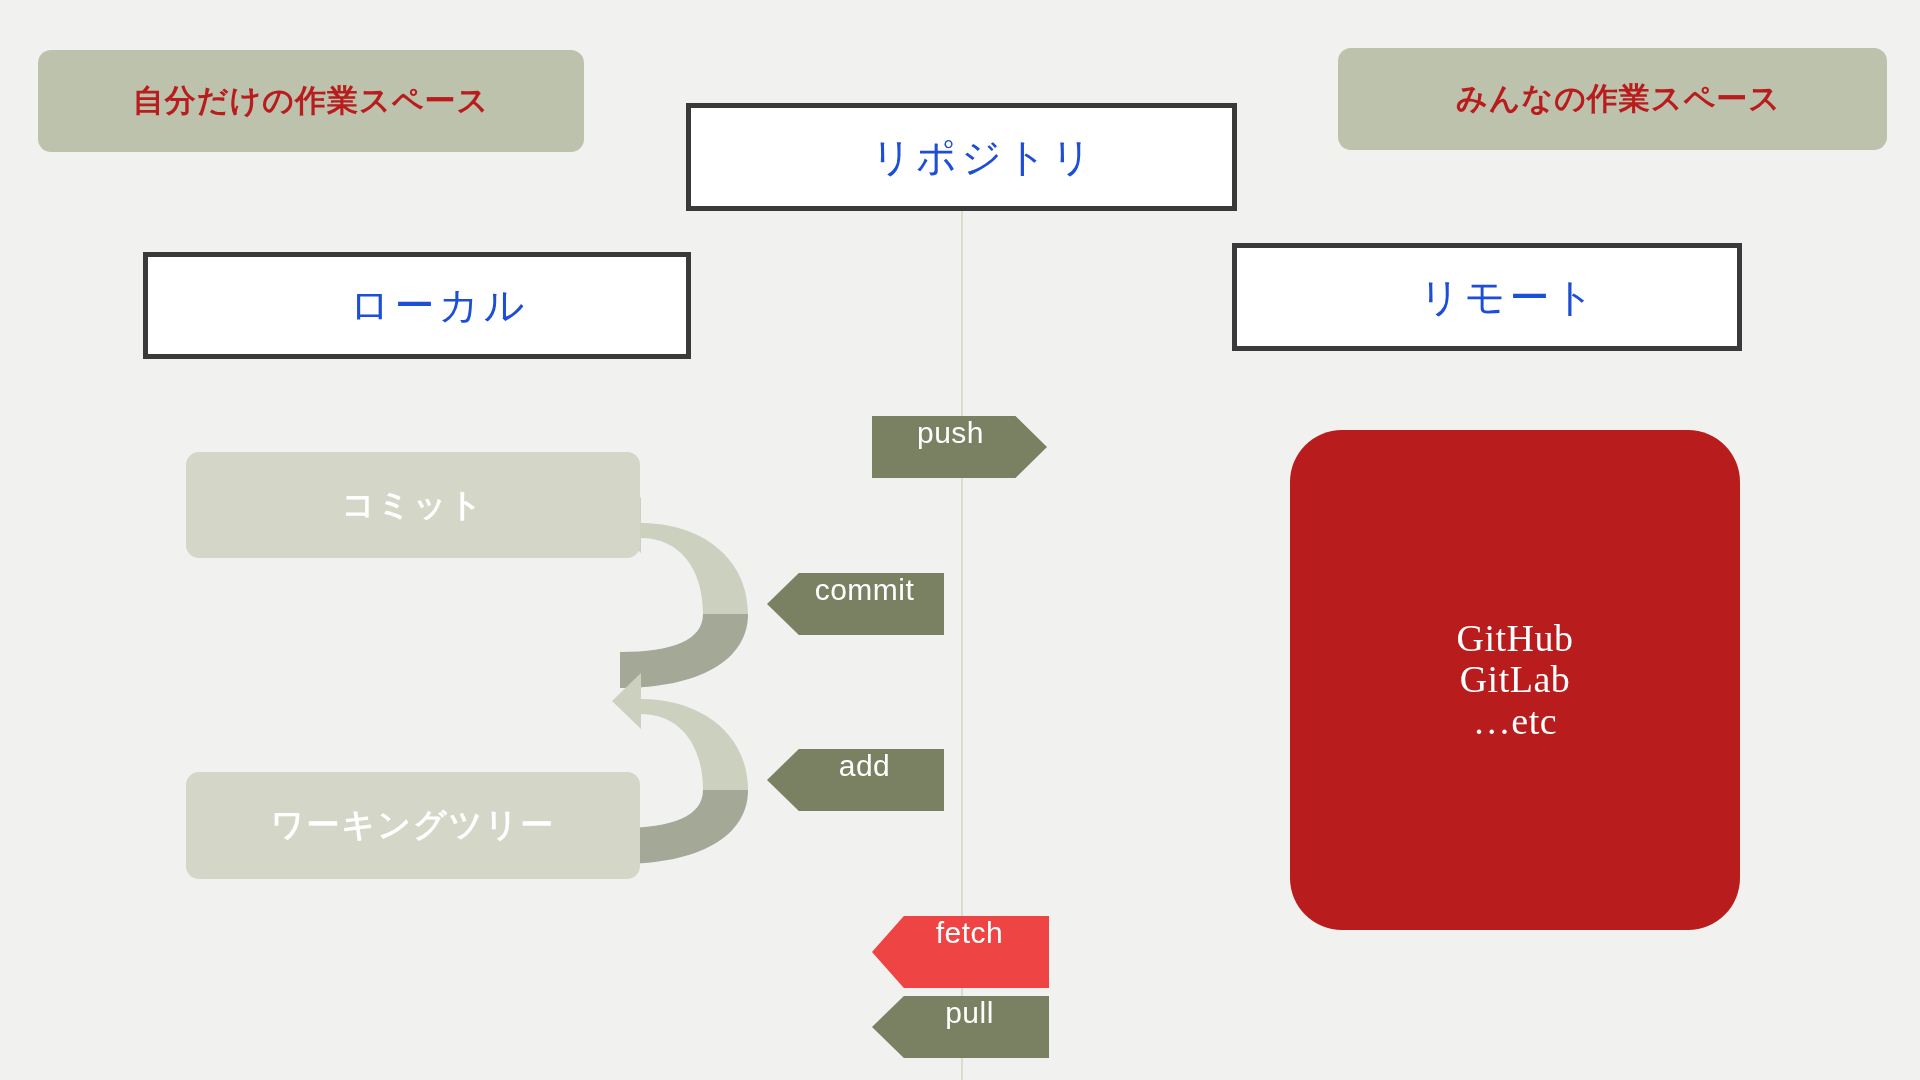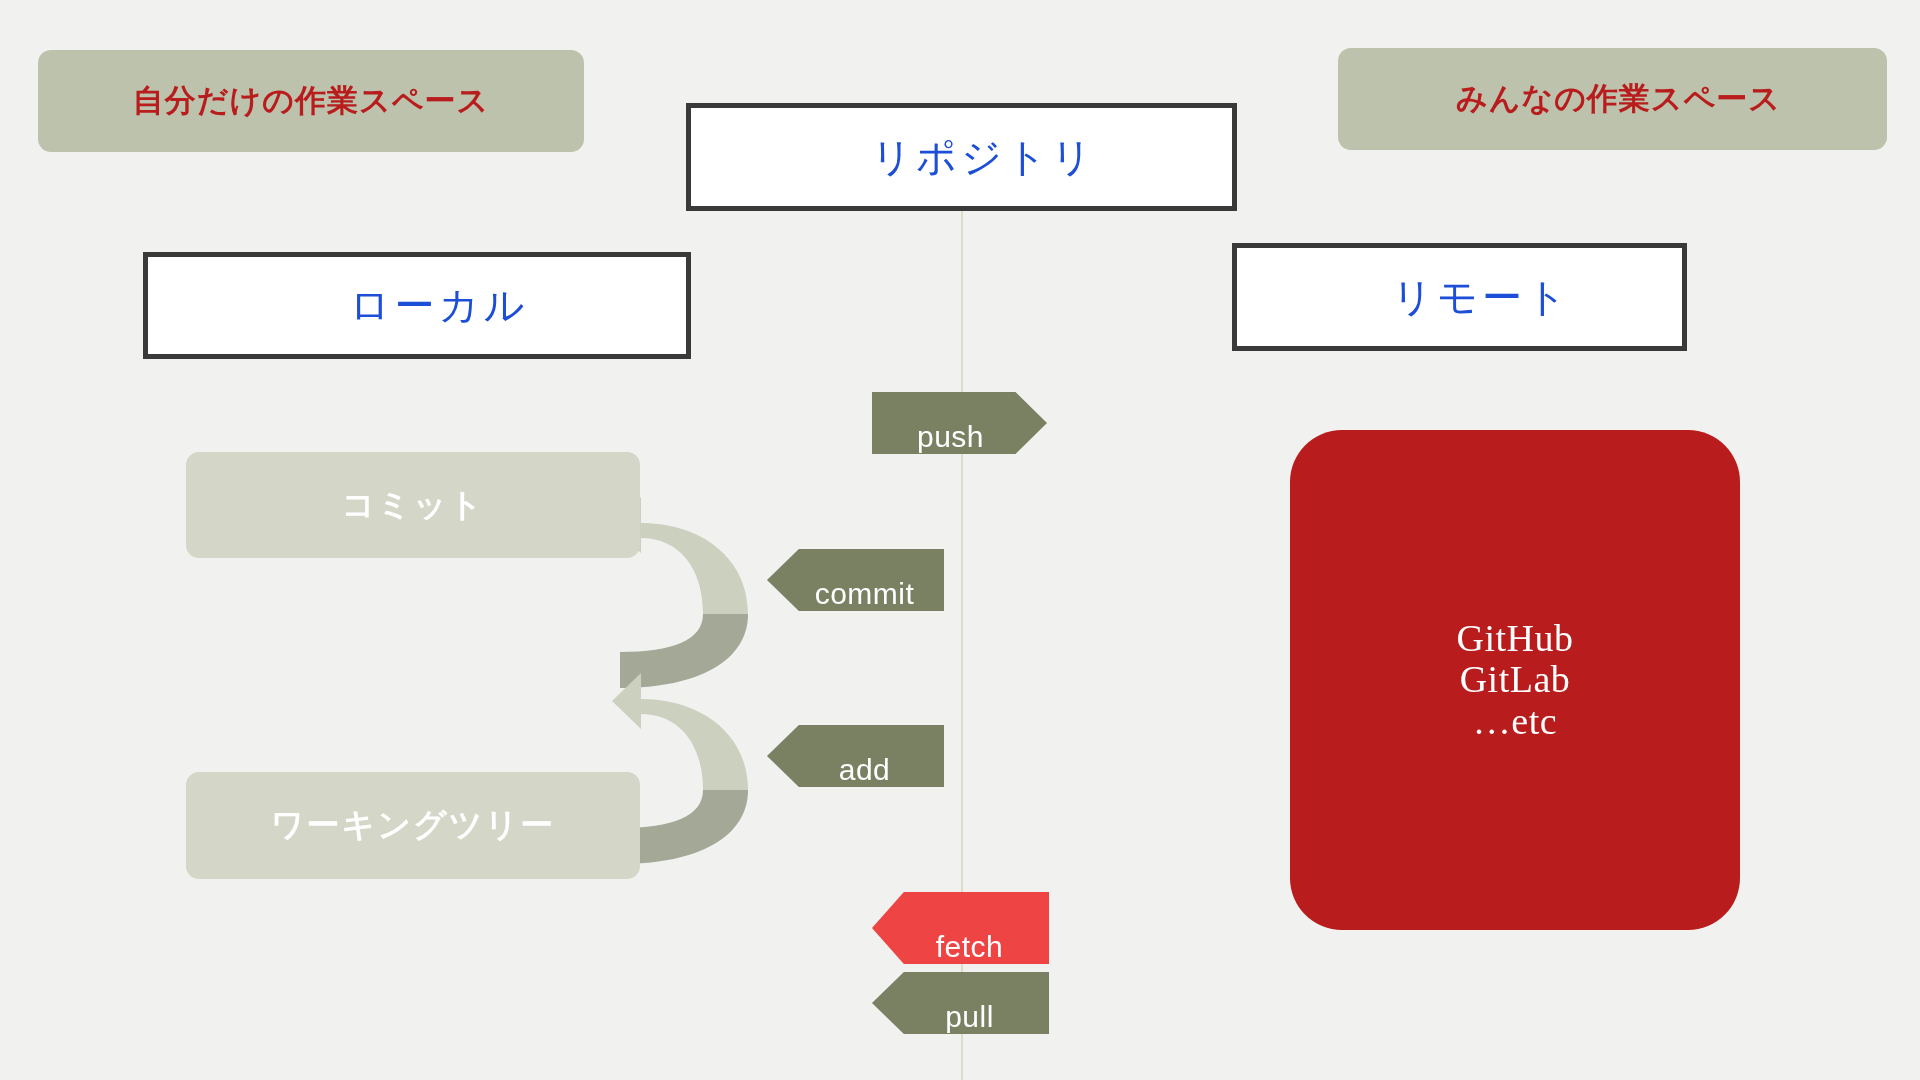--- a/index.html
+++ b/index.html
@@ -45,21 +45,21 @@
     background: #ffffff;
     border: 5px solid #3a3a3a;
     color: #1d4ed8;
     font-size: 40px;
     font-weight: 400;
     letter-spacing: 4px;
     padding-left: 44px;
   }
   #box-repo   { left: 686px;  top: 103px; width: 551px; height: 108px; }
   #box-local  { left: 143px;  top: 252px; width: 548px; height: 107px; }
-  #box-remote { left: 1232px; top: 243px; width: 455px; height: 108px; }
+  #box-remote { left: 1232px; top: 243px; width: 510px; height: 108px; }
 
   
   .stagebox {
     background: #d4d7c7;
     border-radius: 13px;
     color: #ffffff;
     font-size: 33px;
     font-weight: 700;
     letter-spacing: 2px;
     z-index: 3;
@@ -94,27 +94,28 @@
     height: 869px;
     background: #dedbc9;
     z-index: 1;
   }
 
   
   .cmd {
     position: absolute;
     box-sizing: border-box;
     display: flex;
-    align-items: flex-end;
+    align-items: flex-start;
     justify-content: center;
     color: #ffffff;
     font-size: 30px;
     letter-spacing: 0.5px;
     z-index: 4;
     white-space: nowrap;
+    margin-top: 24px;
   }
   .cmd-right {
     background: #7a8062;
     clip-path: polygon(0 0, 82% 0, 100% 50%, 82% 100%, 0 100%);
     padding-right: 18px;
   }
   .cmd-left {
     background: #7a8062;
     clip-path: polygon(18% 0, 100% 0, 100% 100%, 18% 100%, 0 50%);
     padding-left: 18px;

